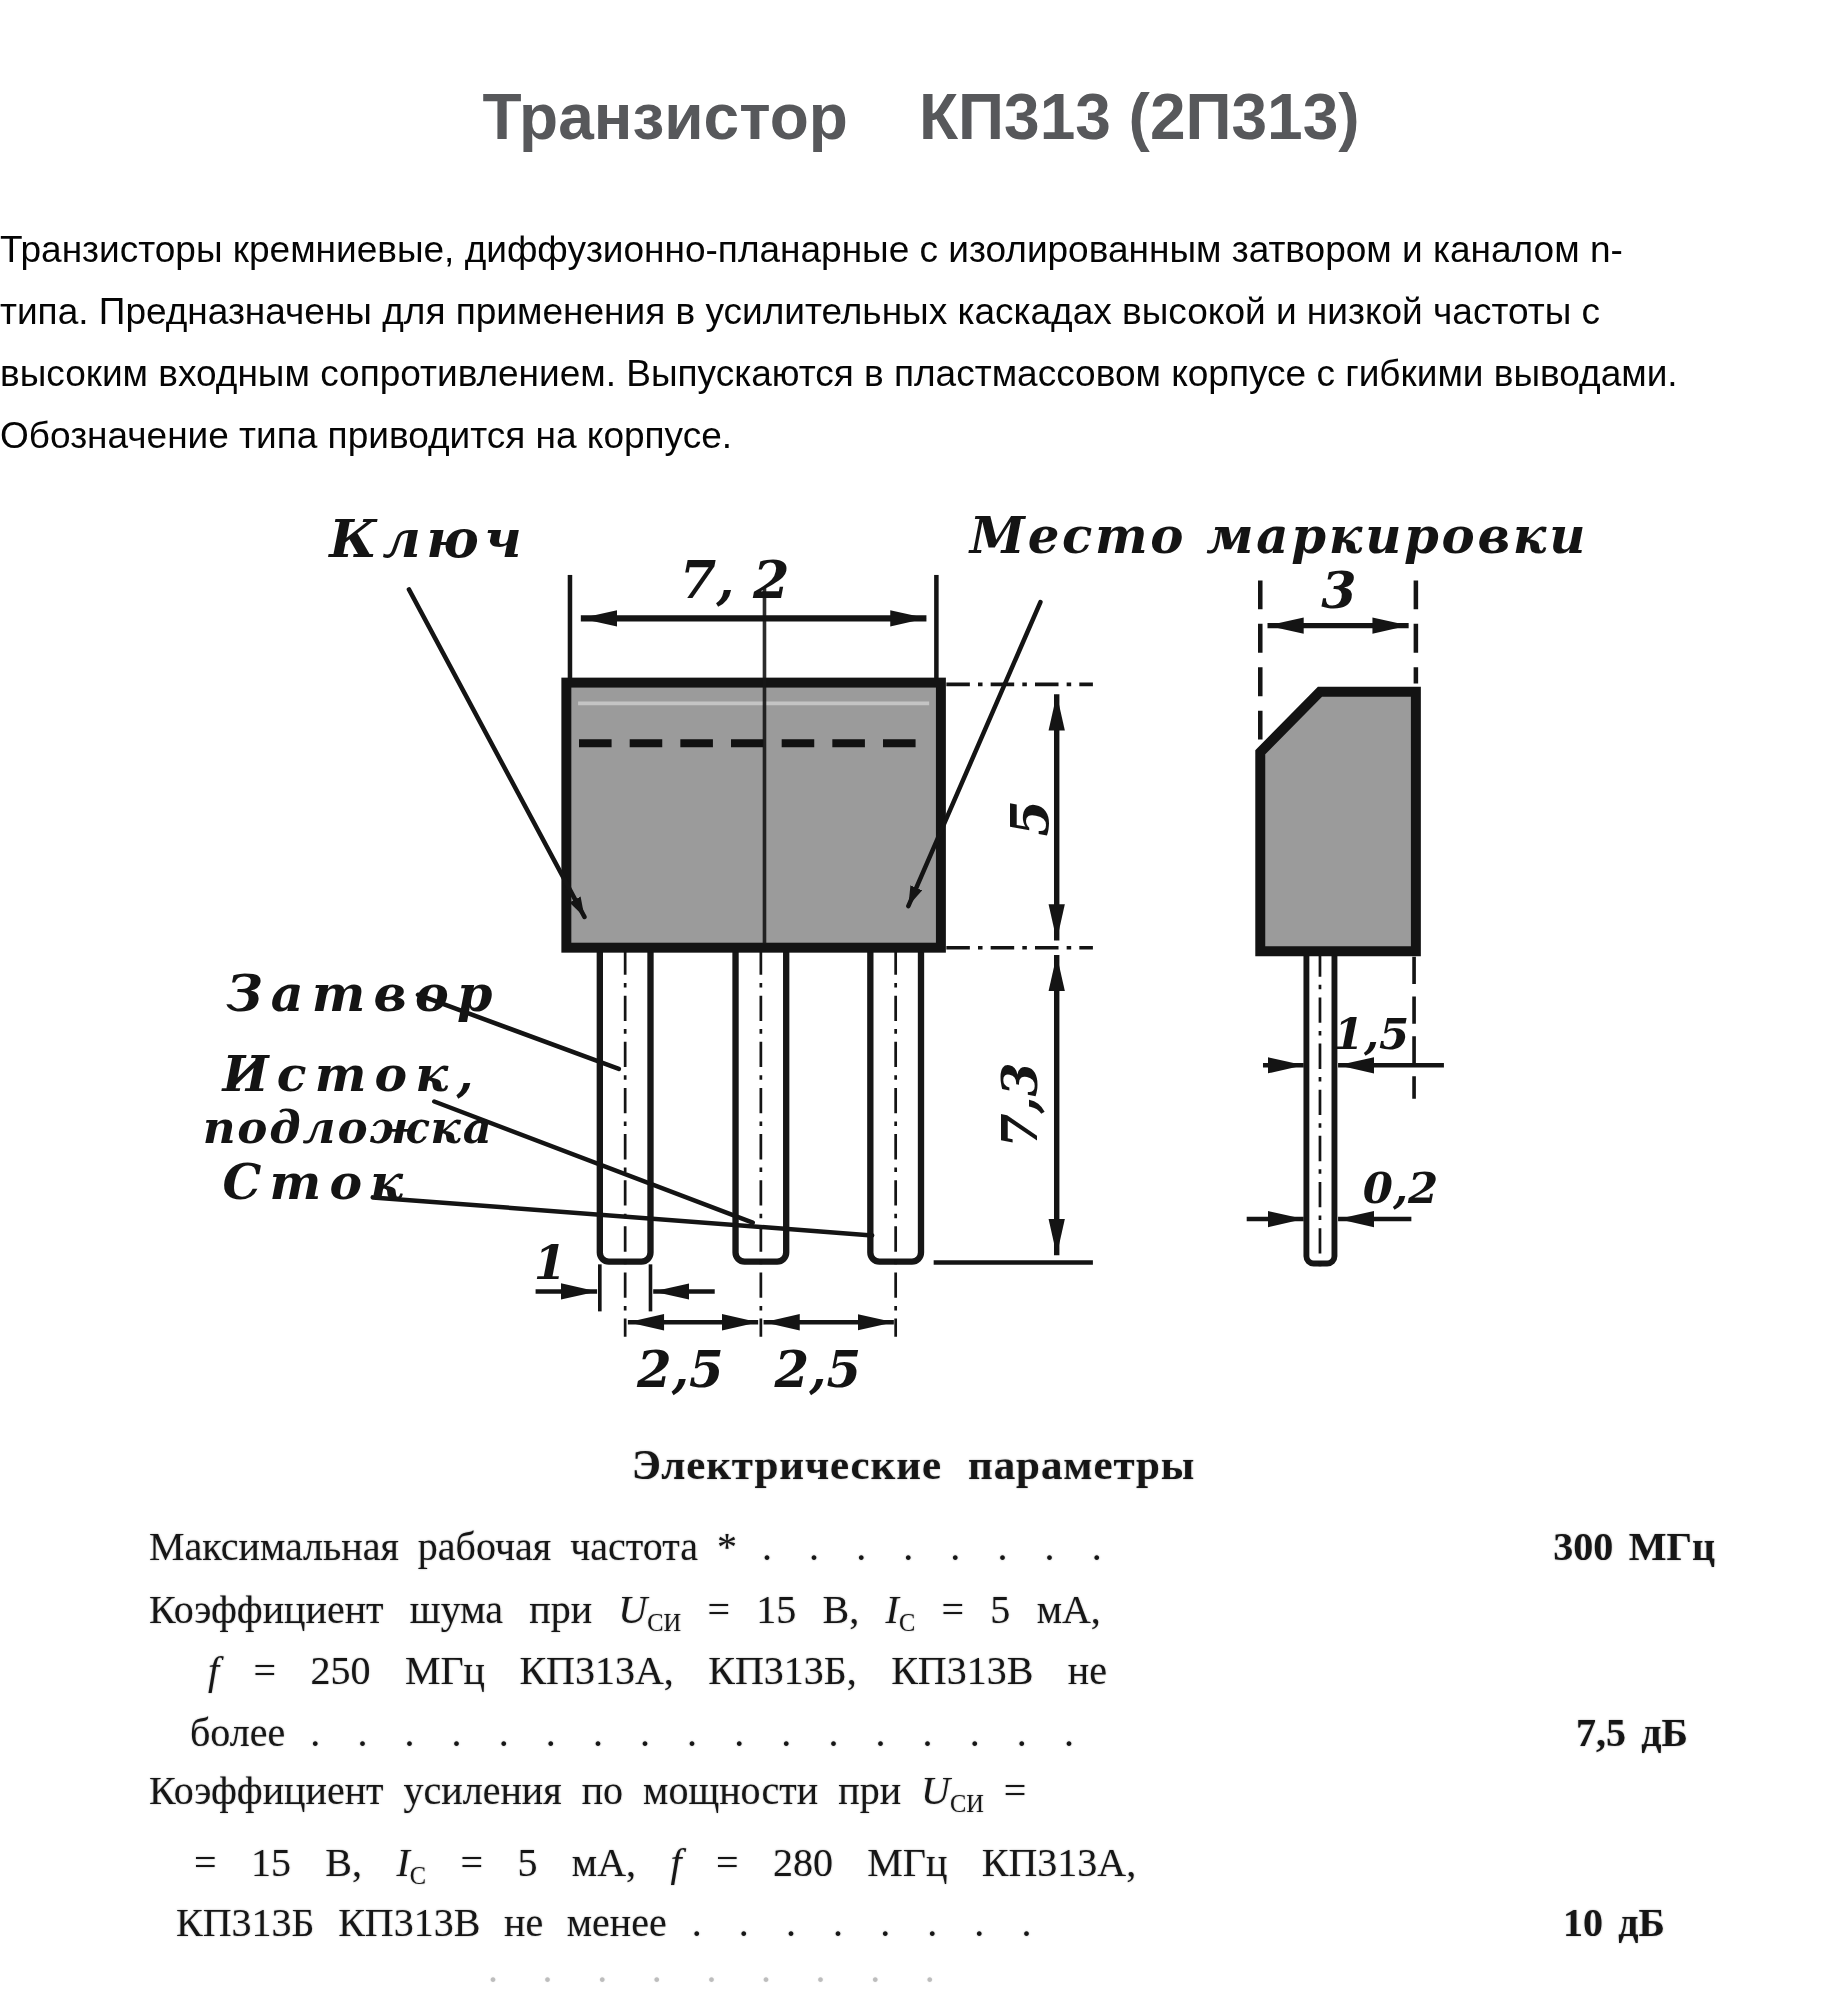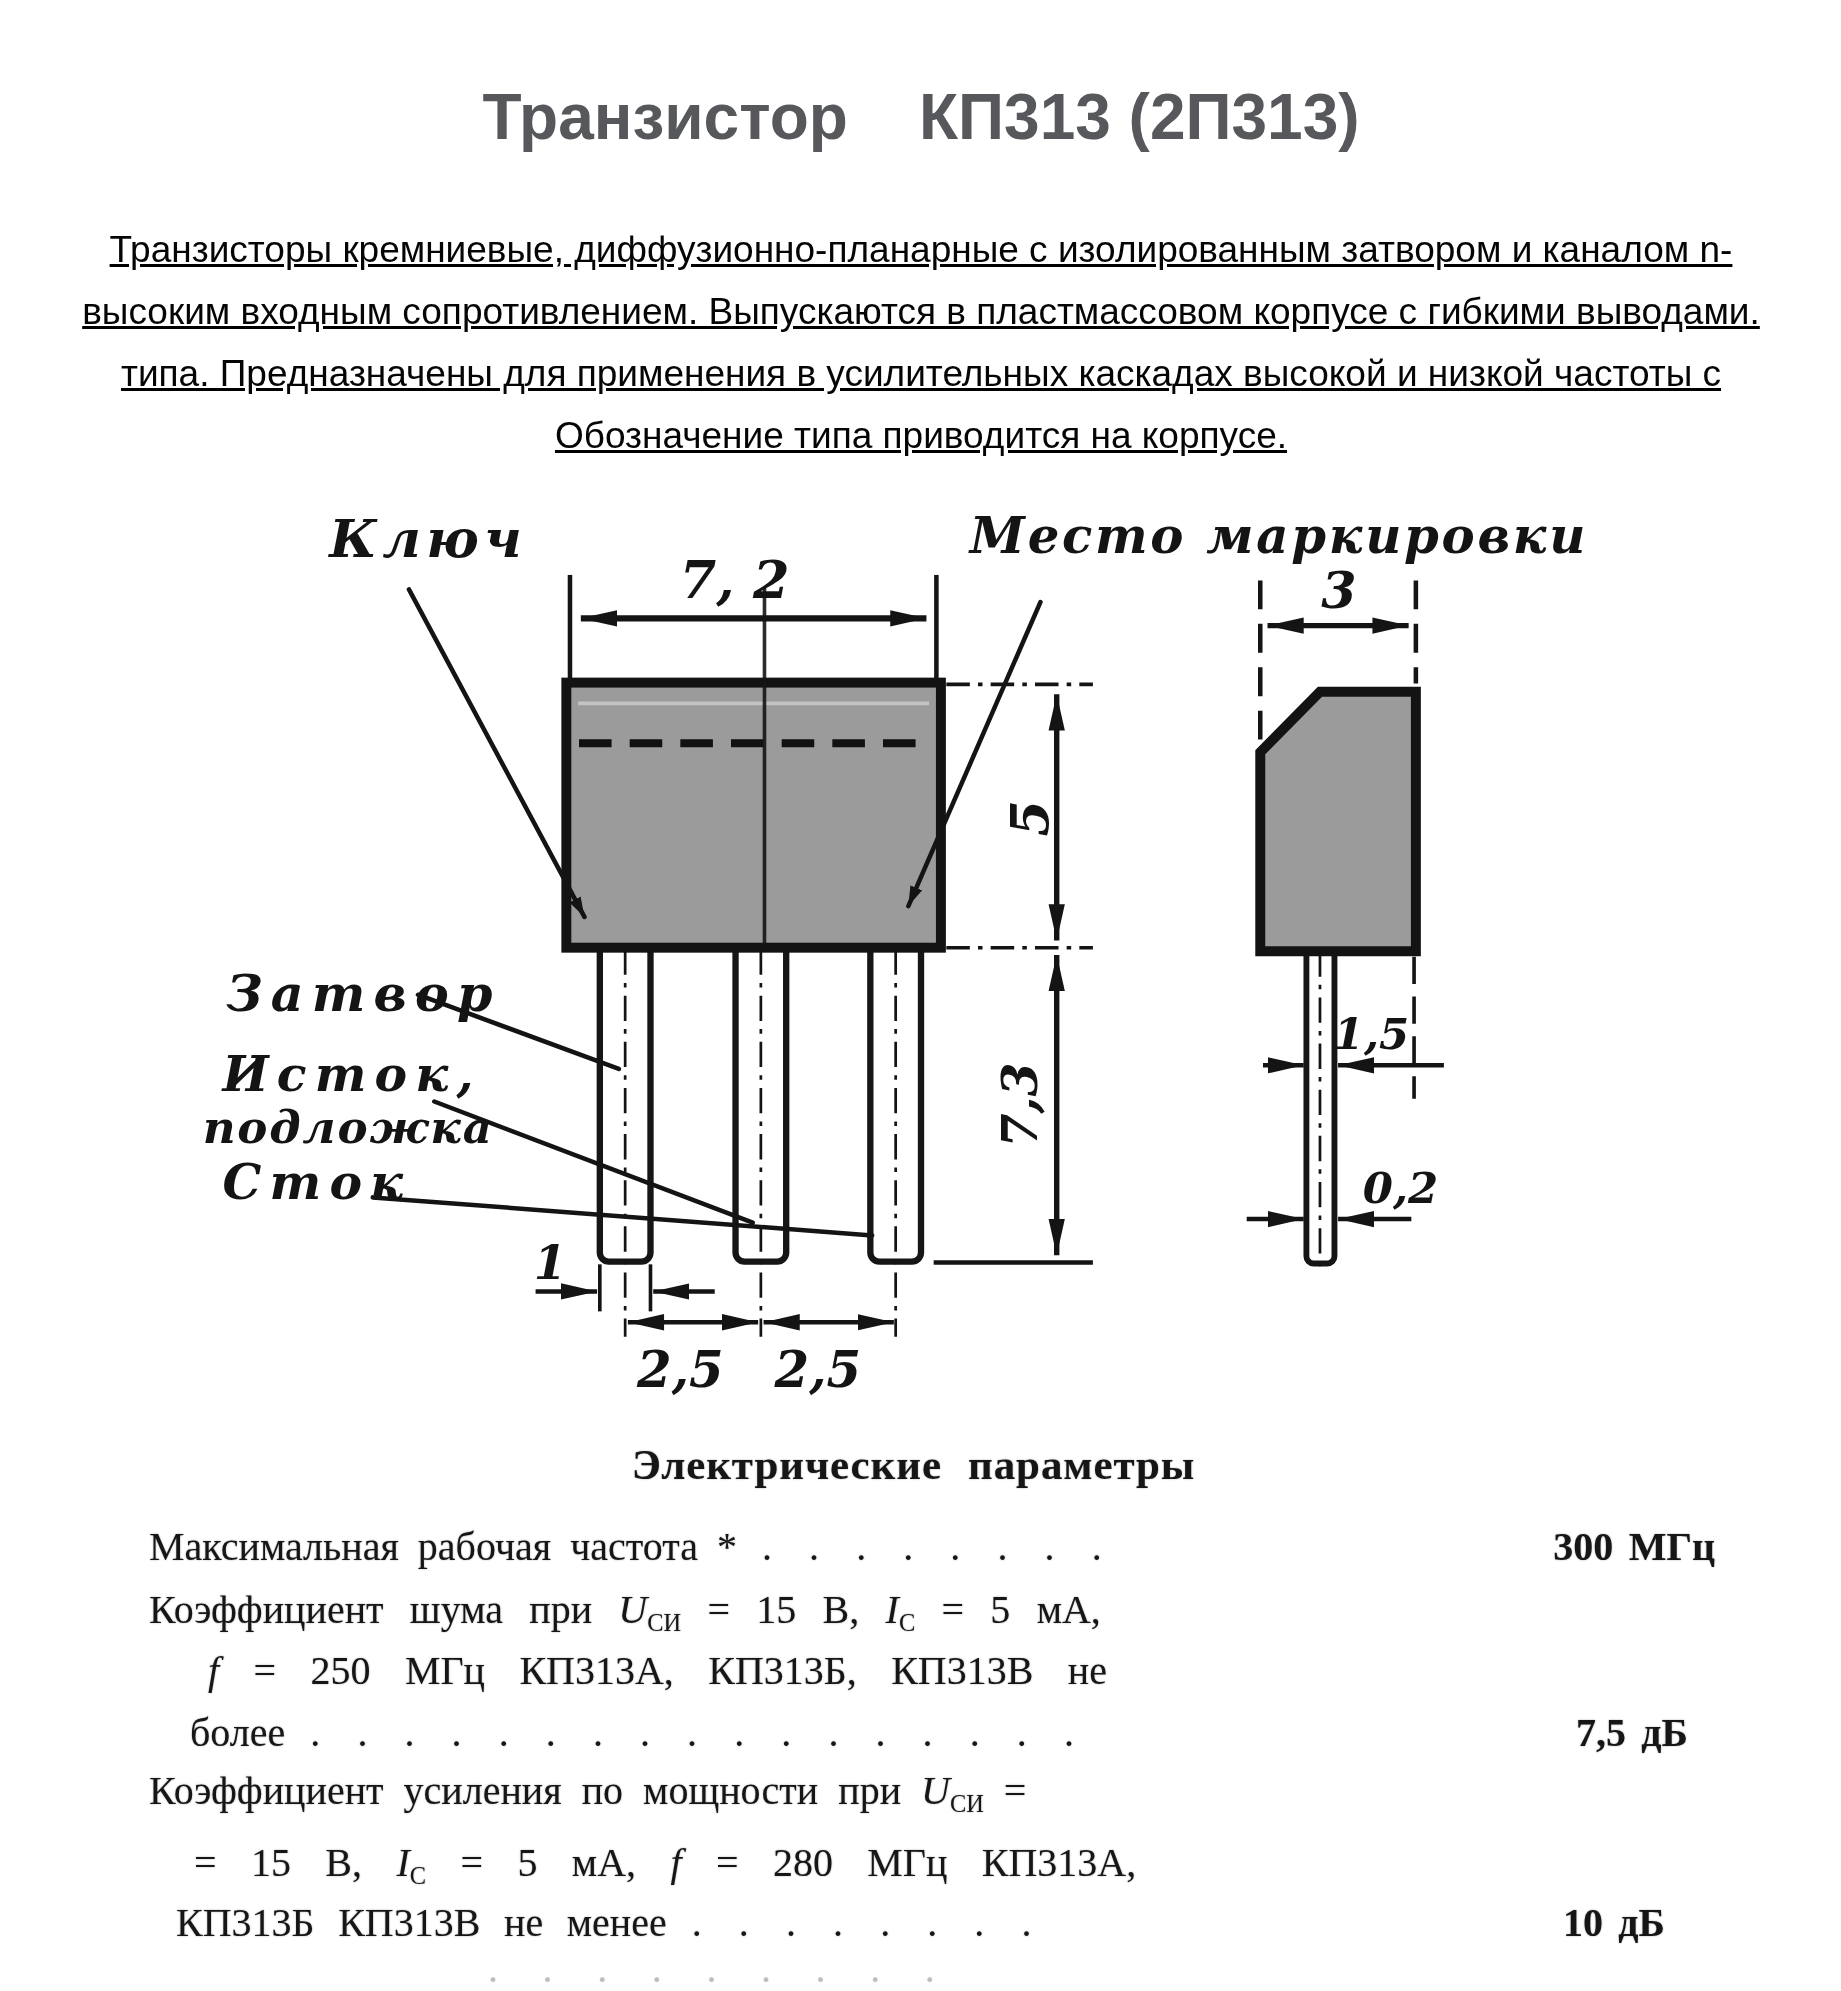--- a/index.html
+++ b/index.html
@@ -5,21 +5,21 @@
   html,body{margin:0;padding:0;background:#fff;}
   body{width:1842px;height:1992px;position:relative;overflow:hidden;
        font-family:"Liberation Sans",sans-serif;color:#000;}
 
   
   .title{position:absolute;top:80px;left:0;width:1842px;text-align:center;
          font-size:64px;font-weight:bold;color:#57585b;white-space:pre;
          letter-spacing:0px;margin:0;}
 
   
-  .intro{position:absolute;top:219px;left:0;width:1842px;text-align:center;text-decoration:underline;}
+  .intro{position:absolute;top:219px;left:0;width:1842px;}
   .intro .iline{font-size:37px;line-height:62px;color:#050505;white-space:pre;}
 
   
   .drawing{position:absolute;left:0;top:470px;width:1700px;height:959px;}
   svg text.hand{font-family:"DejaVu Serif",serif;font-style:italic;font-weight:bold;
                 fill:#141414;}
 
   
   .params{font-family:"Liberation Serif",serif;color:#161616;
           text-shadow:0 0 1.8px rgba(10,10,10,.38);}
@@ -42,22 +42,22 @@
   .cutoff{position:absolute;top:1945px;left:488px;font-size:40px;opacity:.28;
           word-spacing:31px;letter-spacing:1.8px;}
 </style>
 </head>
 <body>
 
 <h1 class="title">Транзистор    КП313 (2П313)</h1>
 
 <div class="intro">
   <div class="iline">Транзисторы кремниевые, диффузионно-планарные с изолированным затвором и каналом n-</div>
+  <div class="iline">типа. Предназначены для применения в усилительных каскадах высокой и низкой частоты с</div>
   <div class="iline">высоким входным сопротивлением. Выпускаются в пластмассовом корпусе с гибкими выводами.</div>
-  <div class="iline">типа. Предназначены для применения в усилительных каскадах высокой и низкой частоты с</div>
   <div class="iline">Обозначение типа приводится на корпусе.</div>
 </div>
 
 <div class="drawing">
 <svg width="1842" height="959" viewBox="0 520 2036 1060" xmlns="http://www.w3.org/2000/svg">
   <defs>
     <marker id="ae" markerWidth="44" markerHeight="24" refX="40" refY="10" orient="auto" markerUnits="userSpaceOnUse">
       <path d="M0,1 L40,10 L0,19 z" fill="#141414"></path>
     </marker>
     <marker id="as" markerWidth="44" markerHeight="24" refX="0" refY="10" orient="auto" markerUnits="userSpaceOnUse">

